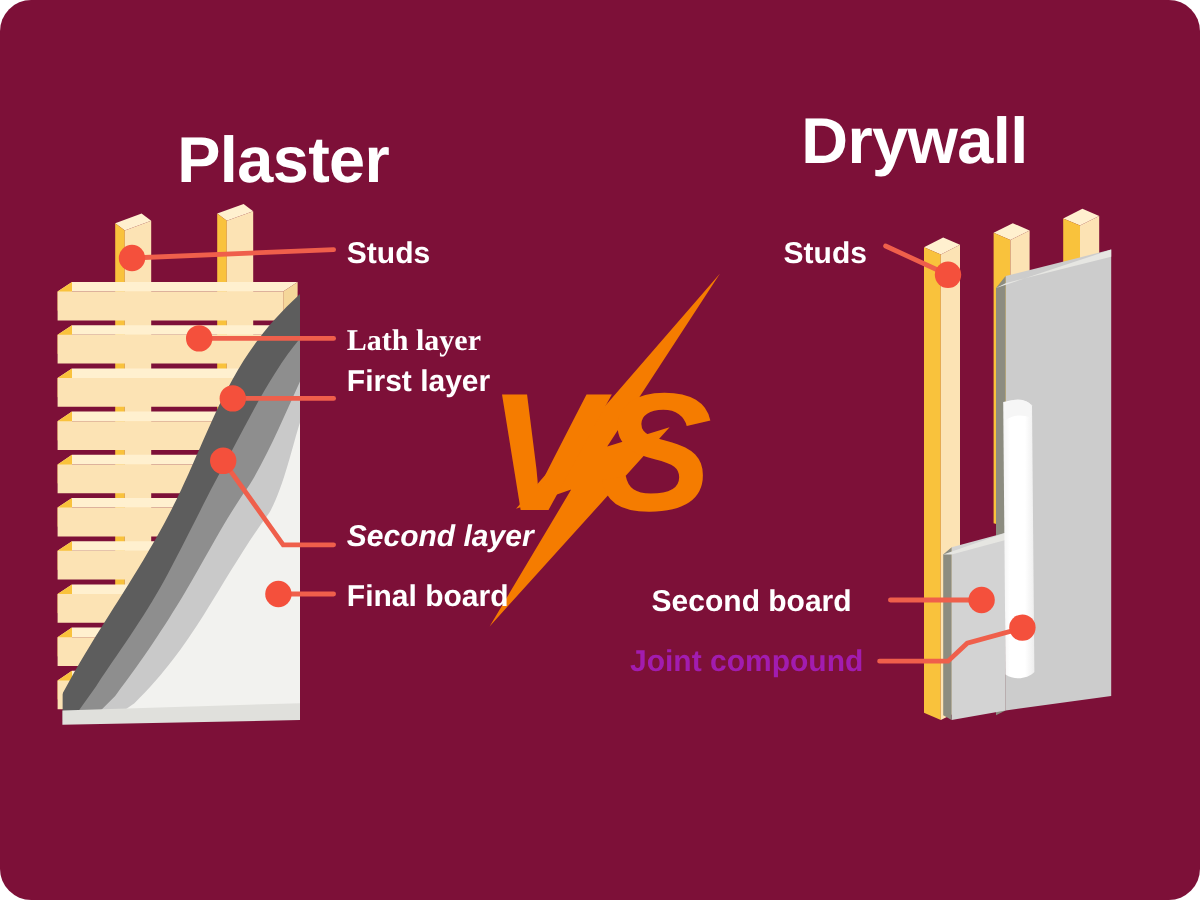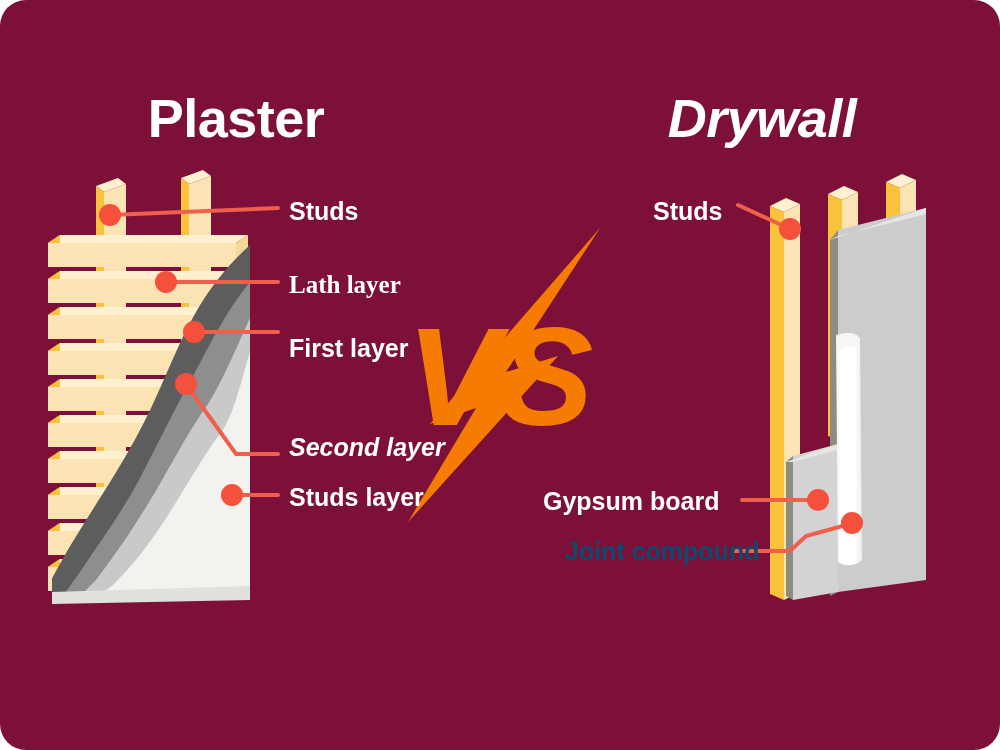--- a/index.html
+++ b/index.html
@@ -27,31 +27,30 @@
     inset: 0;
   }
   .ttl {
     position: absolute;
     font-weight: bold;
     color: #ffffff;
     letter-spacing: -0.5px;
     white-space: nowrap;
   }
   #title-plaster {
-    left: 0; top: 86px; width: 472px;
+    left: 0; top: 102px; width: 472px;
     text-align: center;
     font-size: 54px;
     line-height: 64px;
   }
   #title-drywall {
     left: 548px; top: 86px; width: 428px;
     text-align: center;
     font-size: 54px;
     line-height: 64px;
-    font-style: italic;
   }
   .lbl {
     position: absolute;
     color: #ffffff;
     font-size: 25px;
     font-weight: bold;
     white-space: nowrap;
     line-height: 1;
     text-align: center;
   }
@@ -237,20 +236,20 @@
       <circle cx="852" cy="523" r="11"></circle>
     </g>
   </svg>
 
   <div class="ttl" id="title-plaster" style="color: rgb(255, 255, 255);">Plaster</div>
 
   <div class="ttl" id="title-drywall" style="color: rgb(255, 255, 255);">Drywall</div>
 
   <div class="lbl" style="left: 289px; top: 199px; color: rgb(255, 255, 255);">Studs</div>
   <div class="lbl" style="left: 289px; top: 272px; color: rgb(255, 255, 255); font-family: Liberation Serif, serif;">Lath layer</div>
-  <div class="lbl" style="left: 289px; top: 336px; color: rgb(255, 255, 255);">First layer</div>
+  <div class="lbl" style="left: 289px; top: 306px; color: rgb(255, 255, 255);">First layer</div>
   <div class="lbl" style="left: 289px; top: 435px; color: rgb(255, 255, 255); font-style: italic;">Second layer</div>
-  <div class="lbl" style="left: 289px; top: 485px; color: rgb(255, 255, 255);">Studs layer</div>
+  <div class="lbl" style="left: 289px; top: 485px; color: rgb(255, 255, 255);">Final board</div>
 
   <div class="lbl" style="left: 653px; top: 199px; color: rgb(255, 255, 255);">Studs</div>
-  <div class="lbl" style="left: 543px; top: 489px; color: rgb(255, 255, 255);">Gypsum board</div>
-  <div class="lbl" style="left: 525px; top: 539px; color: #0c4a6e; margin-left: 40px;">Joint compound</div>
+  <div class="lbl" style="left: 543px; top: 489px; color: rgb(255, 255, 255);">Second board</div>
+  <div class="lbl" style="left: 525px; top: 539px; color: #a21caf;">Joint compound</div>
 </div>
 
 </body></html>

